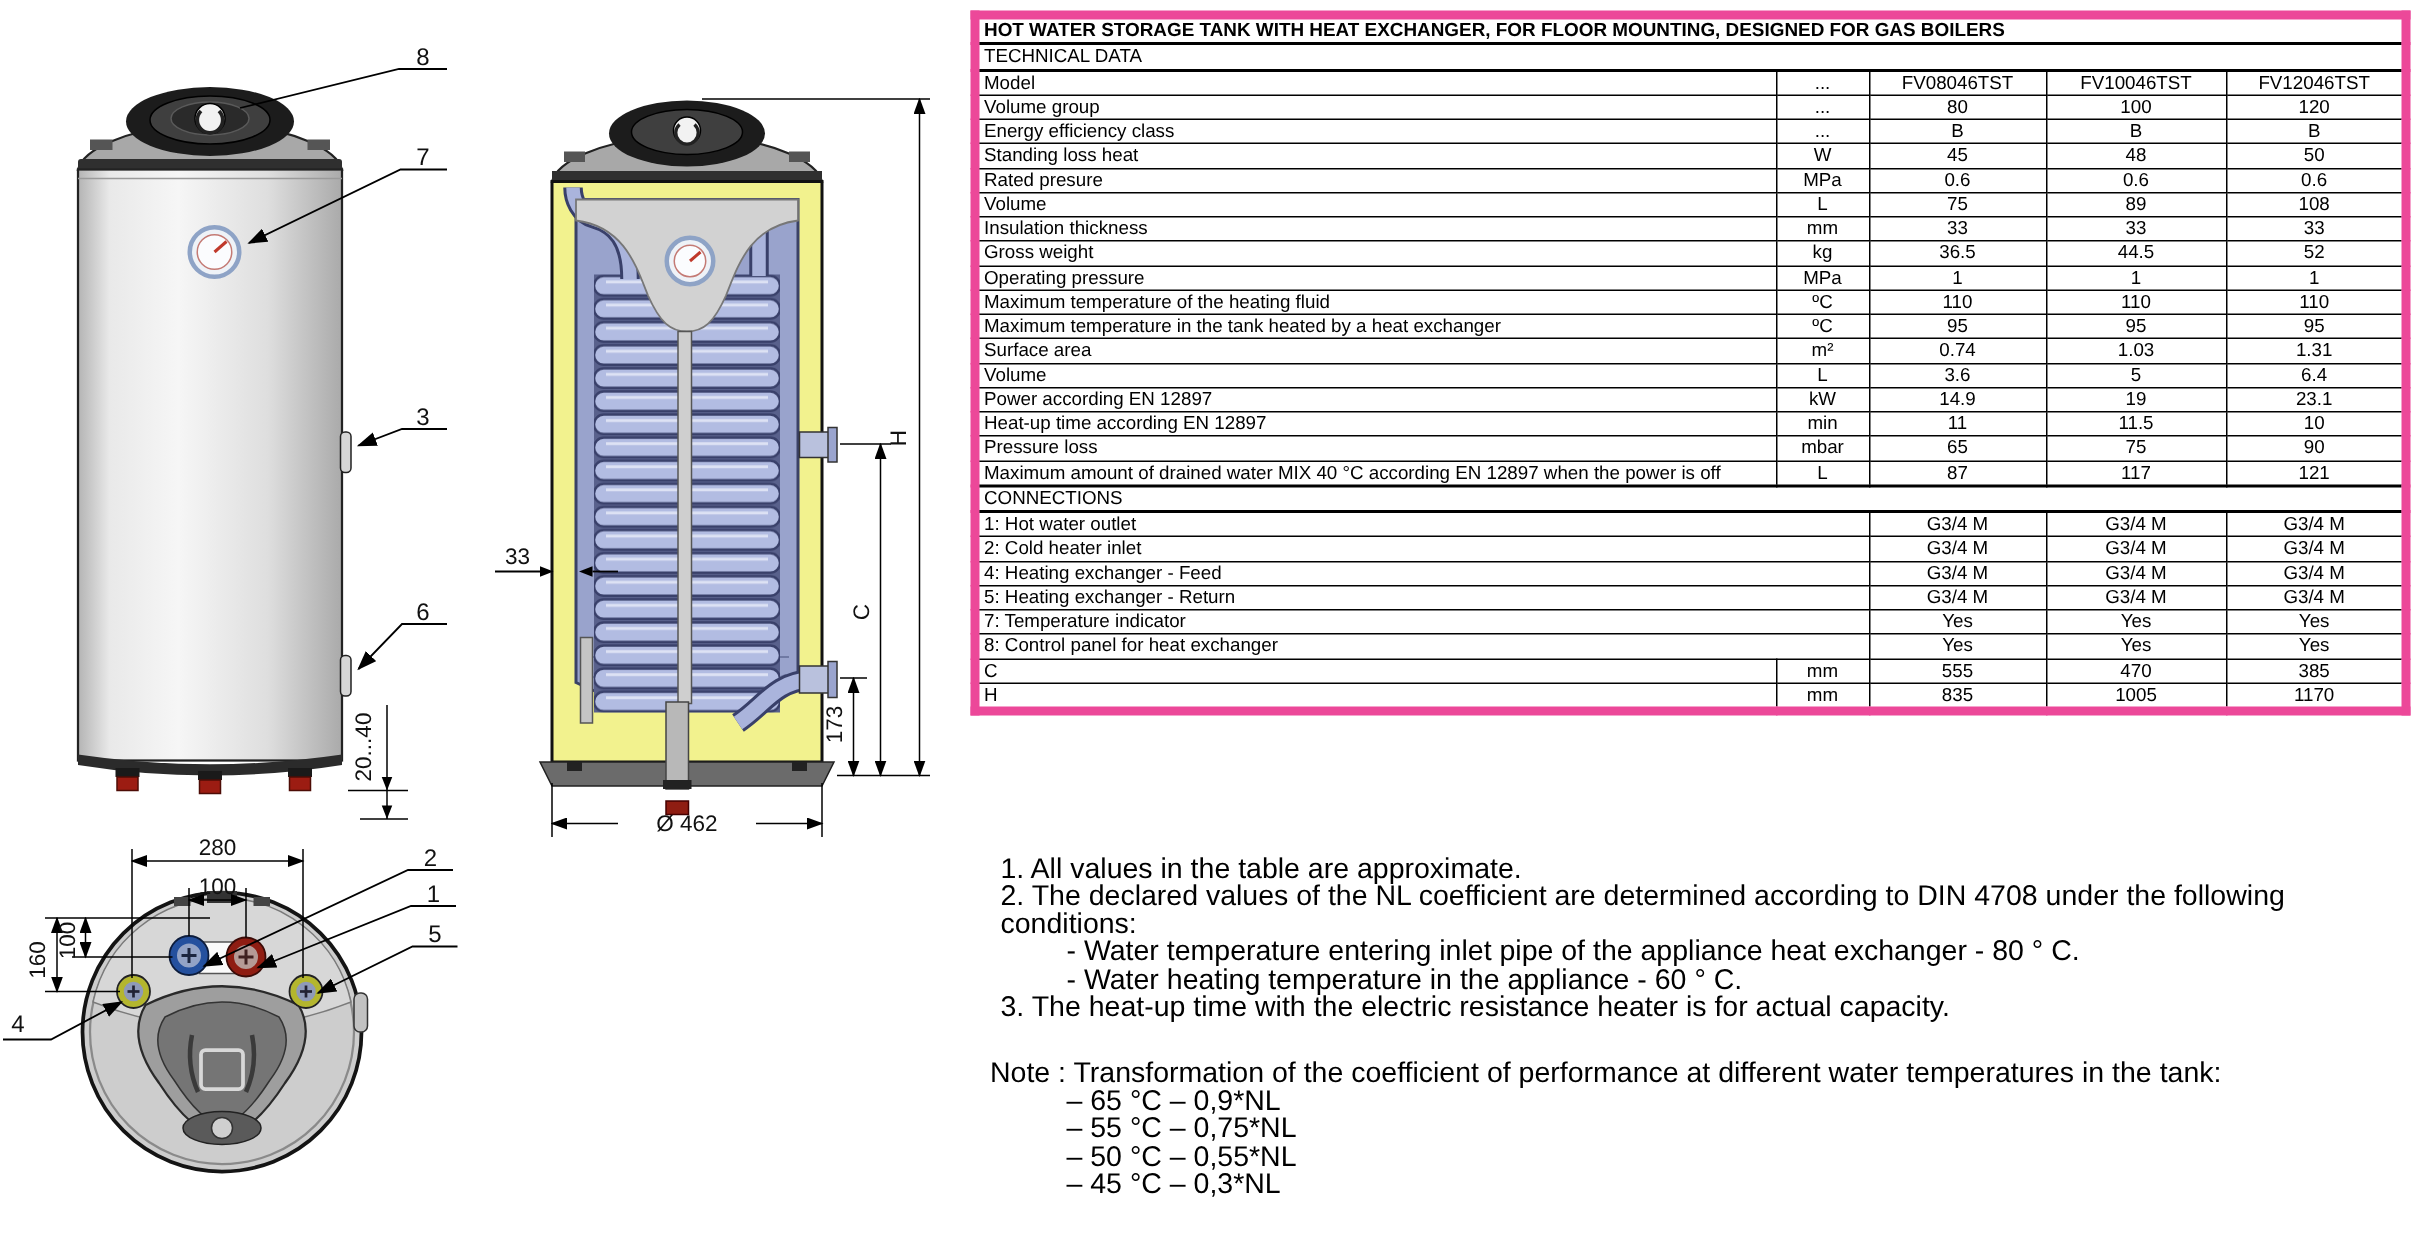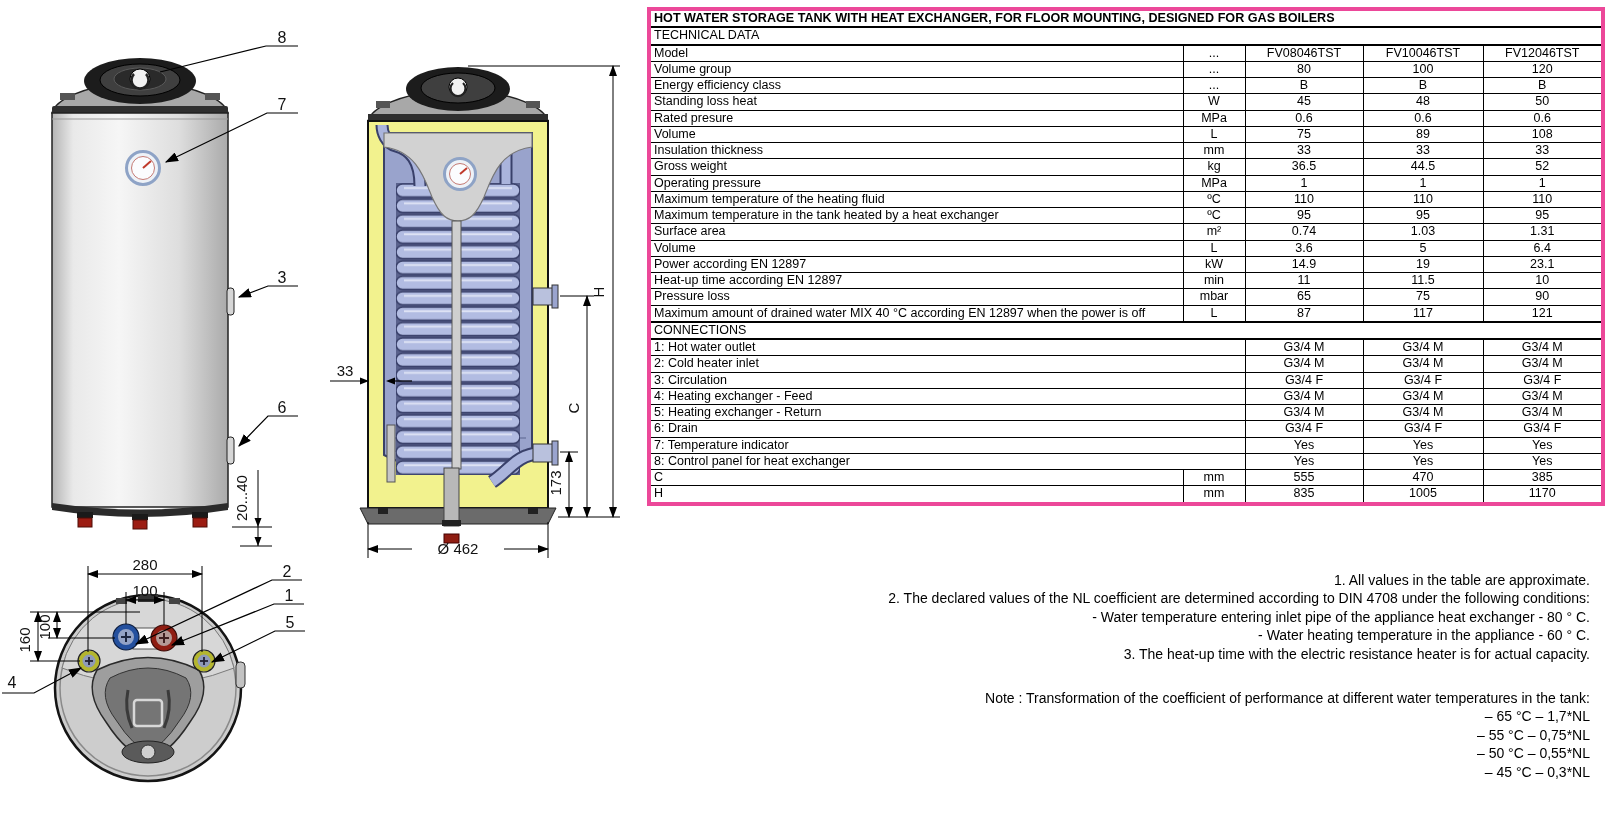--- a/index.html
+++ b/index.html
@@ -9,34 +9,34 @@
     font-family:"Liberation Sans", sans-serif; color:#000;
   }
   #drawing-svg { position:absolute; left:0; top:0; }
   svg text { font-family:"Liberation Sans", sans-serif; fill:#111; }
   .dimtext { font-size:15px; }
   .callout { font-size:16px; }
 
   table.spec-table {
     position:absolute; left:647px; top:7px; width:956px;
     border-collapse:collapse; table-layout:fixed;
-    border:4px solid #ec4899;
+    border:6px solid #ec4899;
   }
   table.spec-table td {
     border:1px solid #000; font-size:12.5px; line-height:1.22;
     padding:0 3px; height:16px; overflow:hidden; vertical-align:middle;
   }
   table.spec-table td.u, table.spec-table td.v { text-align:center; padding:0 2px; }
   table.spec-table td.title-cell { font-weight:bold; font-size:12.6px; border-bottom:2px solid #000; }
   table.spec-table tr.section-row td { border-top:2px solid #000; border-bottom:2px solid #000; }
   table.spec-table tr.section-row td.s { font-weight:normal; }
 
   .notes {
     position:absolute; left:660px; top:571px; width:930px;
-    font-size:14px; line-height:18.4px;text-align:right;
+    font-size:19px; line-height:18.4px;
   }
   .note-line.ind0 { padding-left:7px; }
   .note-line.ind1 { padding-left:51px; }
   .transform-note { margin-top:26px; }
   .transform-note .intro { padding-left:0; }
   .transform-note .titem { padding-left:51px; }
 </style>
 </head>
 <body>
 
@@ -414,42 +414,30 @@
         <td class="v">G3/4 M</td>
         <td class="v">G3/4 M</td>
       </tr>
       <tr>
         <td class="l" colspan="2">2: Cold heater inlet</td>
         <td class="v">G3/4 M</td>
         <td class="v">G3/4 M</td>
         <td class="v">G3/4 M</td>
       </tr>
       <tr>
-        <td class="l" colspan="2">3: Circulation</td>
-        <td class="v">G3/4 F</td>
-        <td class="v">G3/4 F</td>
-        <td class="v">G3/4 F</td>
-      </tr>
-      <tr>
         <td class="l" colspan="2">4: Heating exchanger - Feed</td>
         <td class="v">G3/4 M</td>
         <td class="v">G3/4 M</td>
         <td class="v">G3/4 M</td>
       </tr>
       <tr>
         <td class="l" colspan="2">5: Heating exchanger - Return</td>
         <td class="v">G3/4 M</td>
         <td class="v">G3/4 M</td>
         <td class="v">G3/4 M</td>
-      </tr>
-      <tr>
-        <td class="l" colspan="2">6: Drain</td>
-        <td class="v">G3/4 F</td>
-        <td class="v">G3/4 F</td>
-        <td class="v">G3/4 F</td>
       </tr>
       <tr>
         <td class="l" colspan="2">7: Temperature indicator</td>
         <td class="v">Yes</td>
         <td class="v">Yes</td>
         <td class="v">Yes</td>
       </tr>
       <tr>
         <td class="l" colspan="2">8: Control panel for heat exchanger</td>
         <td class="v">Yes</td>
@@ -477,19 +465,19 @@
   <div>
       <div class="note-line ind0">1. All values in the table are approximate.</div>
       <div class="note-line ind0">2. The declared values of the NL coefficient are determined according to DIN 4708 under the following conditions:</div>
       <div class="note-line ind1">- Water temperature entering inlet pipe of the appliance heat exchanger - 80 ° C.</div>
       <div class="note-line ind1">- Water heating temperature in the appliance - 60 ° C.</div>
       <div class="note-line ind0">3. The heat-up time with the electric resistance heater is for actual capacity.</div>
     </div>
   <div class="transform-note">
     <div class="note-line intro">Note : Transformation of the coefficient of performance at different water temperatures in the tank:</div>
     <div>
-        <div class="note-line titem">– 65 °C – 1,7*NL</div>
+        <div class="note-line titem">– 65 °C – 0,9*NL</div>
         <div class="note-line titem">– 55 °C – 0,75*NL</div>
         <div class="note-line titem">– 50 °C – 0,55*NL</div>
         <div class="note-line titem">– 45 °C – 0,3*NL</div>
       </div>
   </div>
 </div>
 
 </body></html>

